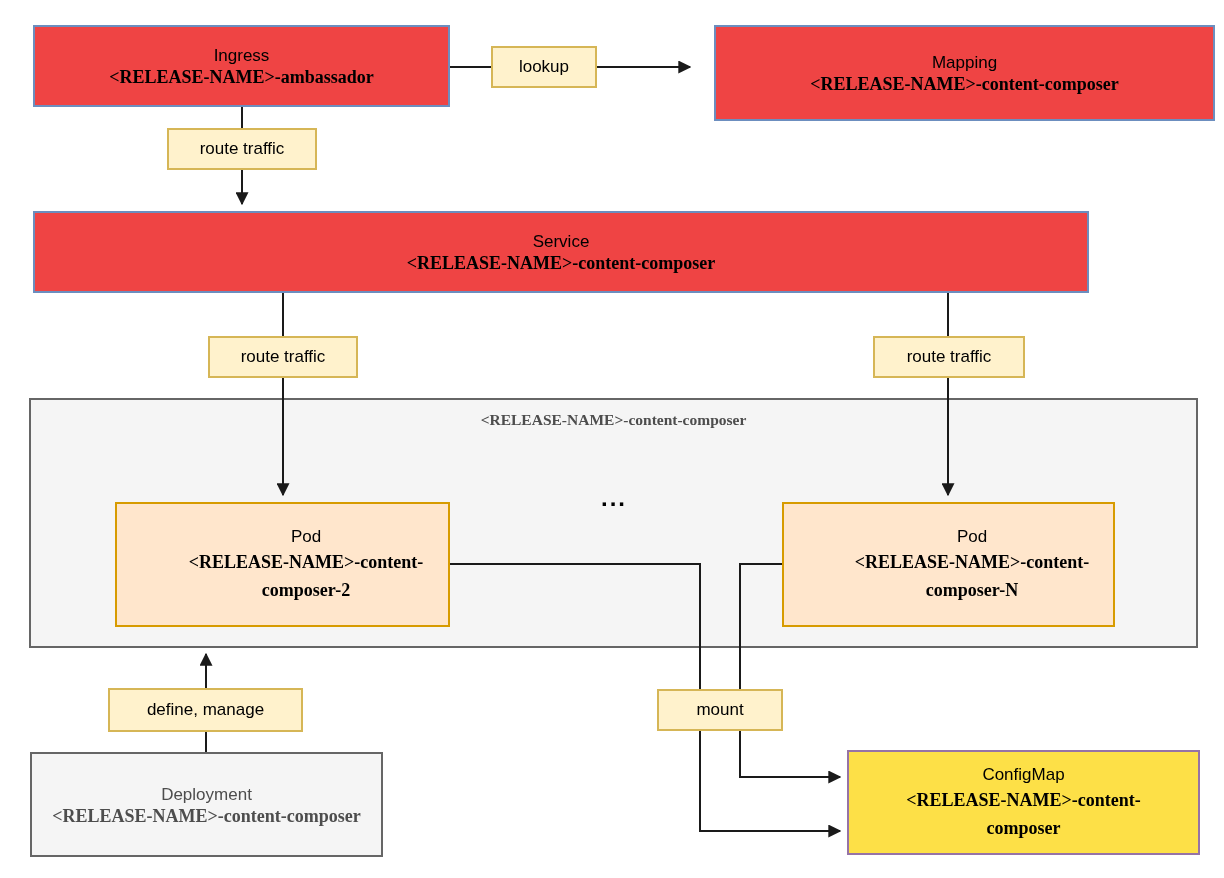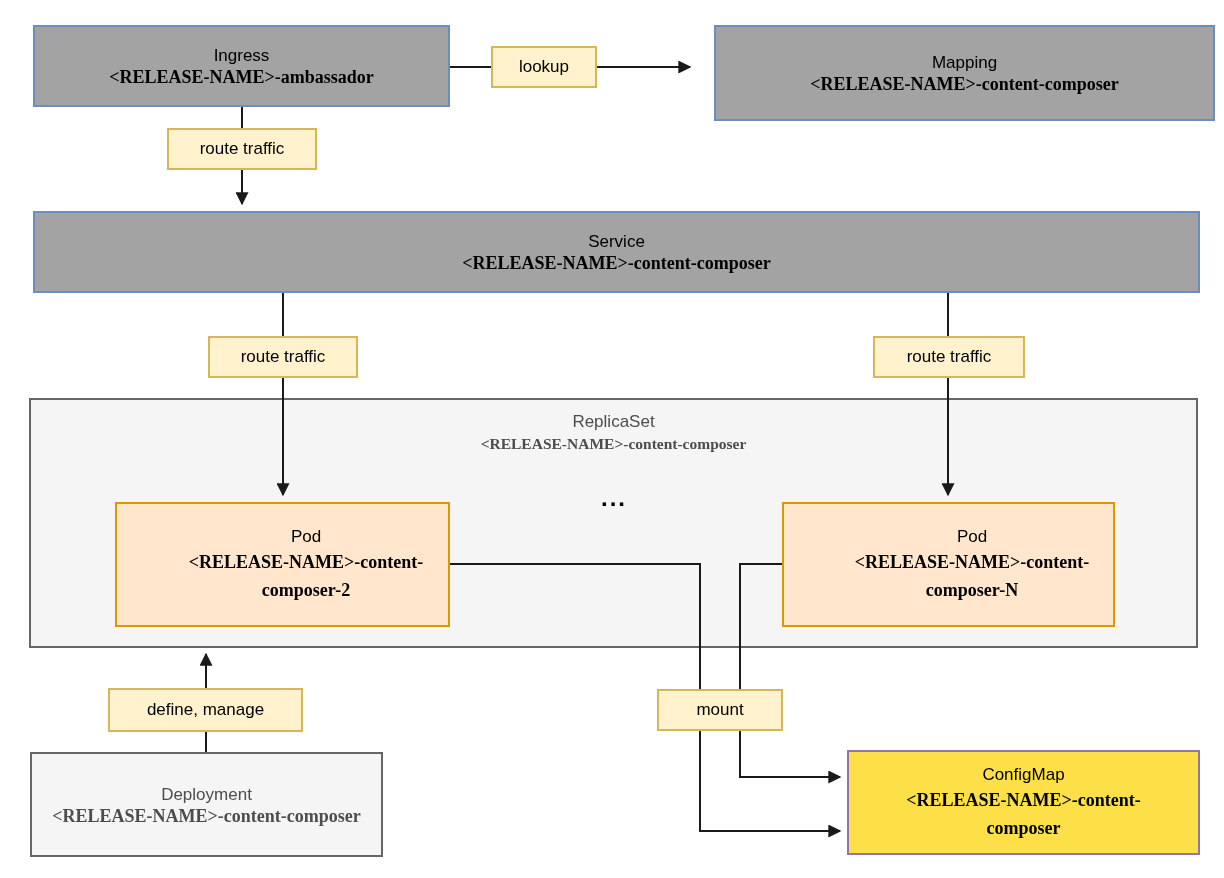--- a/index.html
+++ b/index.html
@@ -18,30 +18,30 @@
     display:flex;flex-direction:column;justify-content:center;align-items:center;
     text-align:center;
   }
   .node .title{font-size:17px;line-height:22px;color:#000000;}
   .node .sub{
     font-family:Liberation Serif, serif;font-weight:bold;
     font-size:18px;line-height:20px;color:#000000;
   }
   .sub3{line-height:28px !important;}
 
-  .blue  {background:#a3a3a3;border:2px solid #6c8ebf;}
+  .blue  {background:#ef4444;border:2px solid #6c8ebf;}
   .orange{background:#ffe6cc;border:2px solid #d79b00;padding-left:47px;}
   .purple{background:#fde047;border:2px solid #9673a6;}
   .grayed{background:#f5f5f5;border:2px solid #666666;}
   .grayed .title,.grayed .sub{color:#4d4d4d;text-align:center;}
 
   
   #ingress   {left:33px;  top:25px;  width:417px;  height:82px;}
   #mapping   {left:714px; top:25px;  width:501px;  height:96px;}
-  #service   {left:33px;  top:211px; width:1167px; height:82px;}
+  #service   {left:33px;  top:211px; width:1056px; height:82px;}
   #replicaset{left:29px;  top:398px; width:1169px; height:250px;z-index:0;}
   #pod0      {left:115px; top:502px; width:335px;  height:125px;}
   #podN      {left:782px; top:502px; width:333px;  height:125px;}
   #deployment{left:30px;  top:752px; width:353px;  height:105px;}
   #configmap {left:847px; top:750px; width:353px;  height:105px;}
 
   
   .rs-header{
     position:absolute;left:29px;top:410px;width:1169px;z-index:1;
     text-align:center;
@@ -71,21 +71,20 @@
     text-align:center;font-weight:bold;font-size:24px;letter-spacing:2px;color:#000;
   }
 </style>
 </head>
 <body>
 
 <div class="canvas">
 
   <div class="node grayed" id="replicaset"></div>
   <div class="rs-header">
-    <div class="title">ReplicaSet</div>
     <div class="sub">&lt;RELEASE-NAME&gt;-content-composer</div>
   </div>
 
   <svg class="wires" width="1224" height="878" viewBox="0 0 1224 878">
     <defs>
       <marker id="arrow" viewBox="0 0 10 10" refX="9" refY="5" markerWidth="13" markerHeight="13" markerUnits="userSpaceOnUse" orient="auto-start-reverse">
         <path d="M0,0 L10,5 L0,10 Z" fill="#1a1a1a"></path>
       </marker>
     </defs>
     <g stroke="#1a1a1a" stroke-width="2" fill="none">

